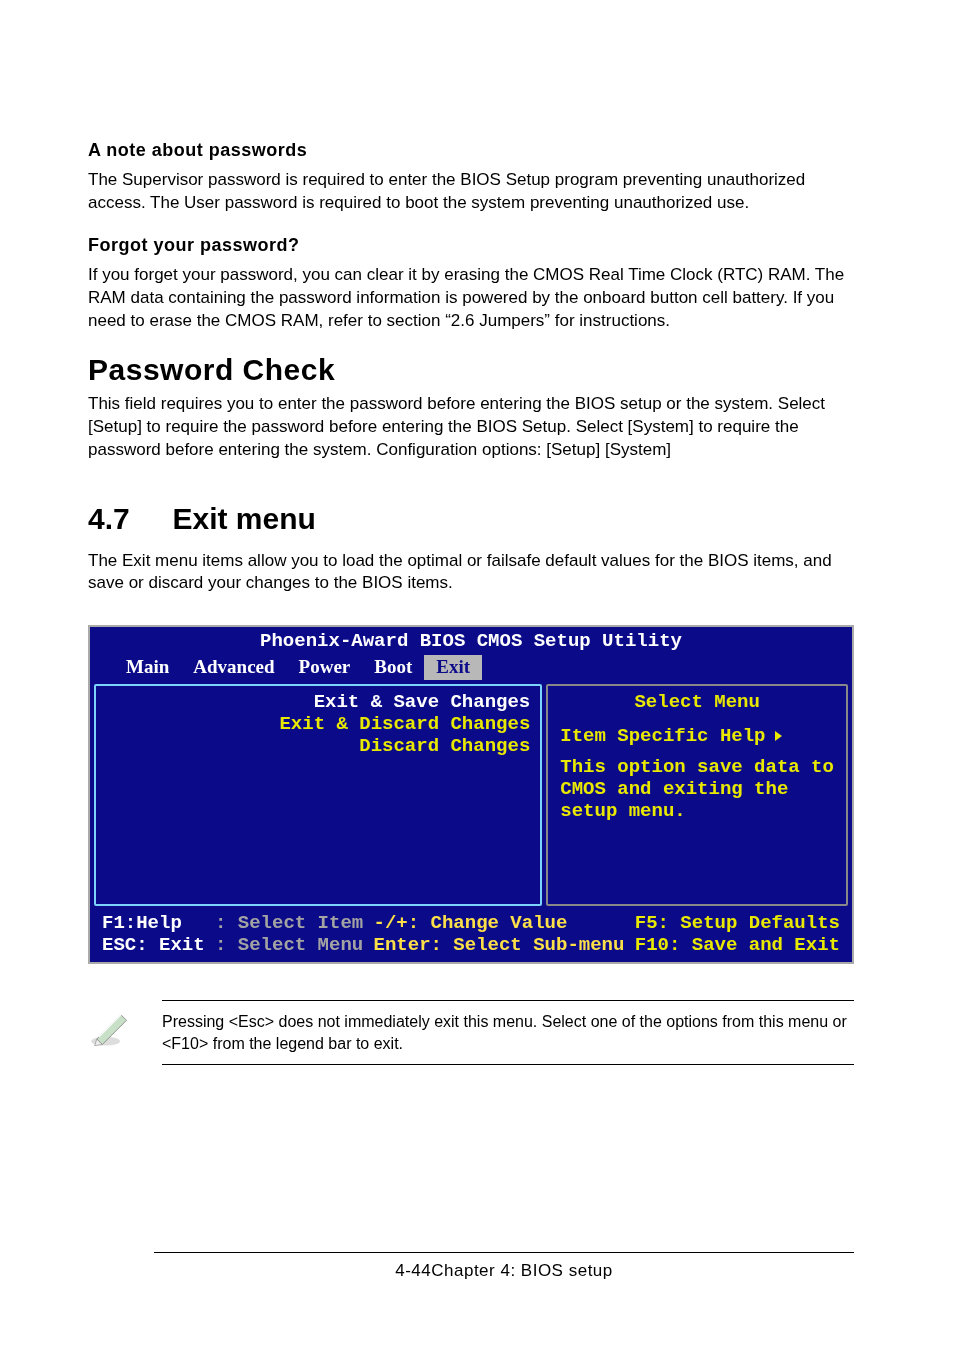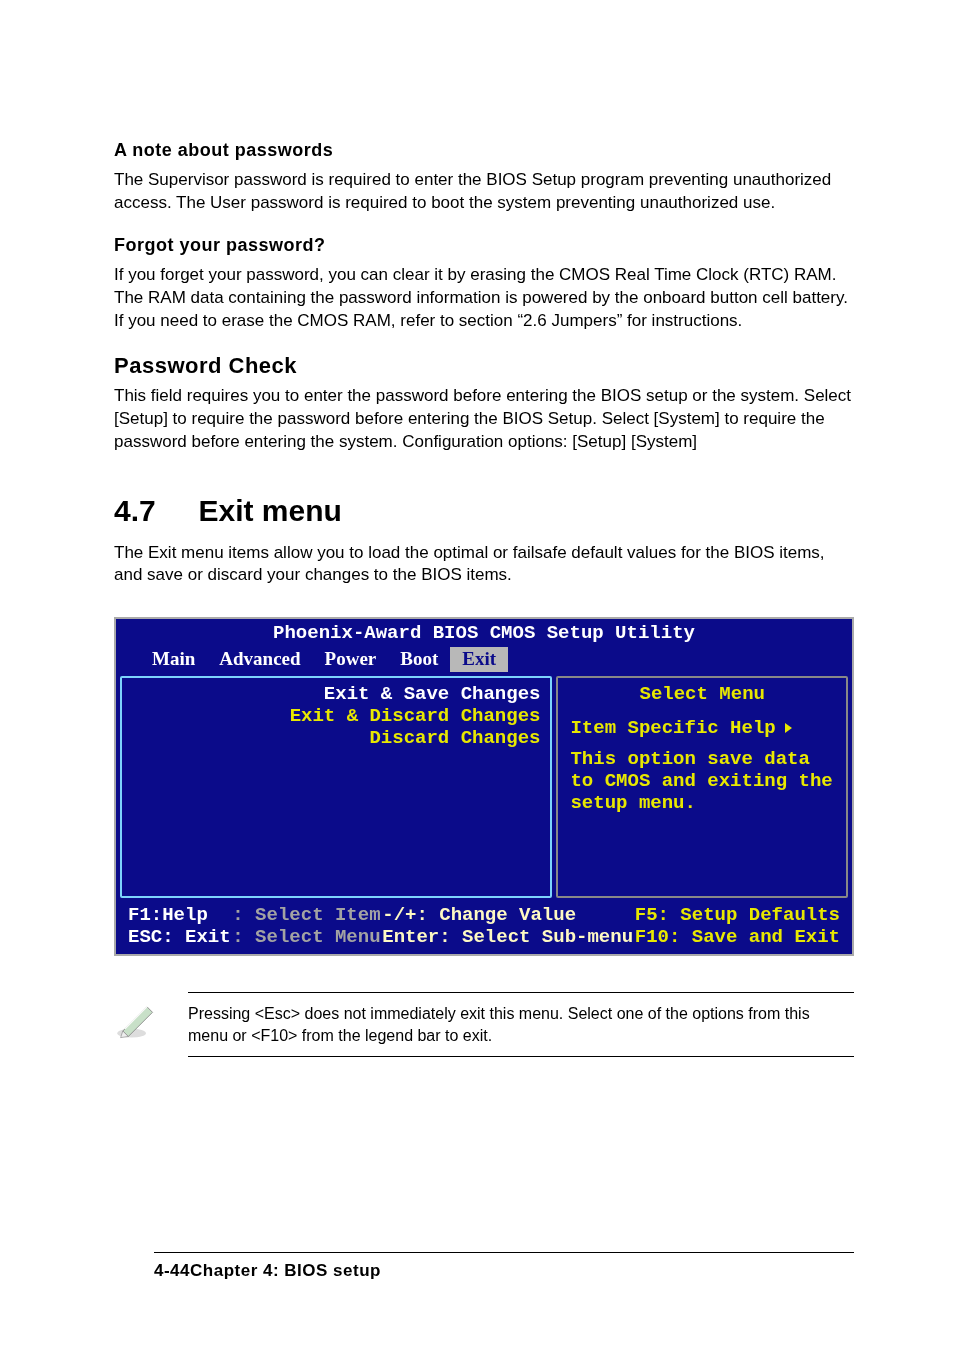--- a/index.html
+++ b/index.html
@@ -6,36 +6,36 @@
   html, body { width: 100%; }
   body {
     font-family: Verdana, Arial, sans-serif;
     background: #fff;
     color: #000;
     width: 954px;
     height: 1351px;
     position: relative;
   }
   .page {
-    padding: 140px 100px 0 114px;
+    padding: 140px 100px 0 88px;
   }
   .h3 {
     font-weight: bold;
     font-size: 18px;
     letter-spacing: 0.5px;
     margin-bottom: 8px;
   }
   .body-text {
     font-size: 17px;
     line-height: 1.35;
     margin-bottom: 20px;
   }
   .h2 {
     font-weight: bold;
-    font-size: 22px;
+    font-size: 30px;
     letter-spacing: 0.5px;
     margin-bottom: 6px;
   }
   .section-num {
     display: inline-block;
     min-width: 80px;
     font-size: 30px;
     font-weight: bold;
   }
   .section-title {
@@ -116,21 +116,21 @@
   }
   .bios-legend {
     display: flex;
     background: #0b0b8a;
     padding: 3px 12px 5px;
     justify-content: space-between;
   }
   .bios-legend-col { white-space: pre; line-height: 1.15; }
   .bios-legend-col.left { color: #fff; }
   .bios-legend-col.mid { color: #a3a3a3; flex: 0 0 auto; }
-  .bios-legend-col.mid2 { color: #fef9c3; flex: 0 0 auto; }
+  .bios-legend-col.mid2 { color: #fde047; flex: 0 0 auto; }
   .bios-legend-col.right { color: #e8e800; text-align: right; }
 
   .note-box {
     margin-top: 36px;
     display: flex;
     align-items: flex-start;
     gap: 30px;
   }
   .note-icon {
     width: 44px;
@@ -147,22 +147,22 @@
   }
 
   .footer {
     position: absolute;
     bottom: 70px;
     left: 154px;
     right: 100px;
     border-top: 1px solid #000;
     padding-top: 8px;
     display: flex;
-    justify-content: flex-start;
-    font-weight: bold;
+    justify-content: center;
+    font-weight: normal;
     font-size: 17px;
     letter-spacing: 0.5px;
   }
   .triangle-right {
     display: inline-block;
     width: 0; height: 0;
     border-top: 5px solid transparent;
     border-bottom: 5px solid transparent;
     border-left: 7px solid #e8e800;
   }

